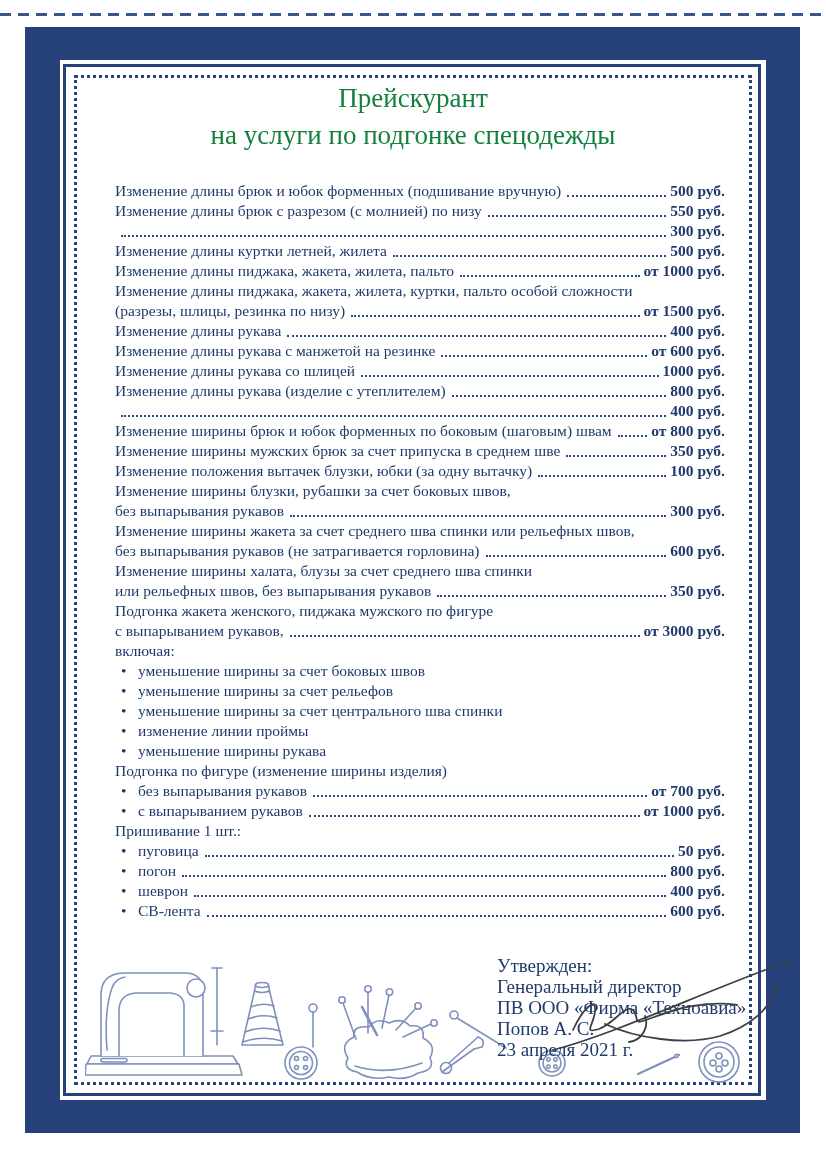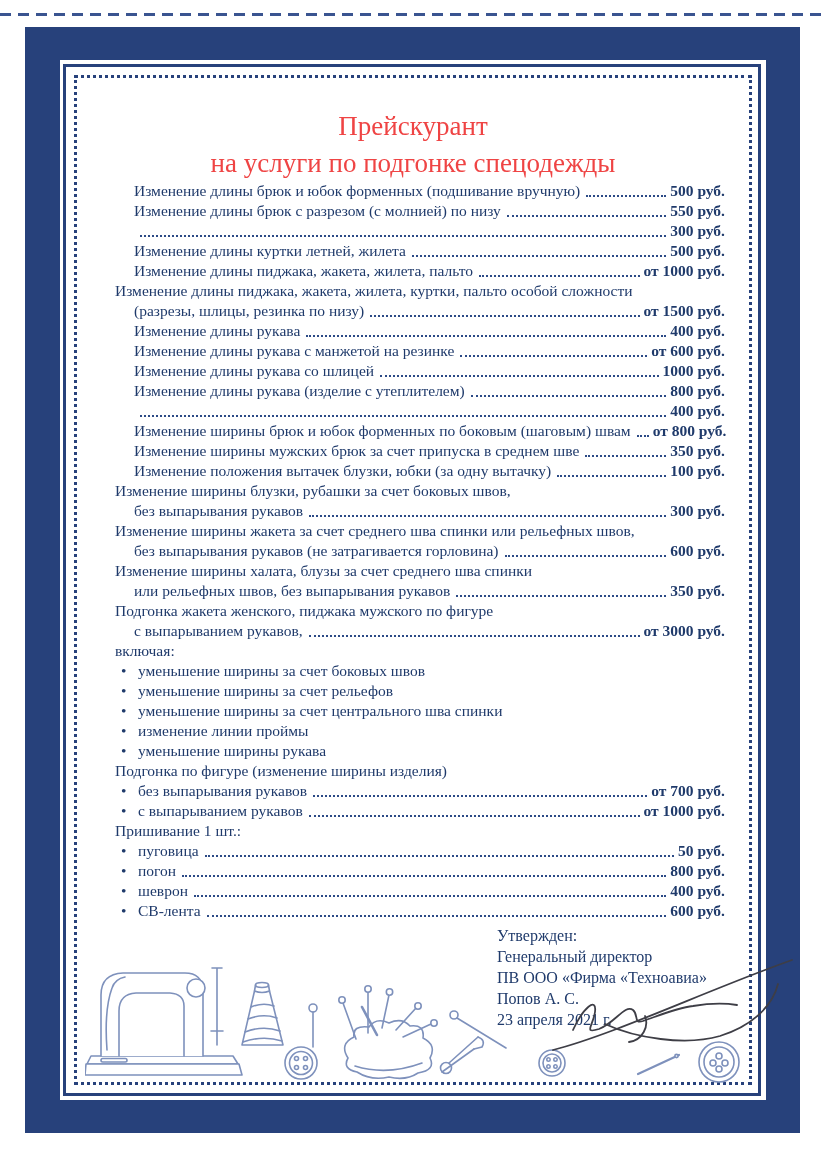--- a/index.html
+++ b/index.html
@@ -6,33 +6,33 @@
   body{
     width:826px;height:1169px;position:relative;overflow:hidden;background:#ffffff;
     font-family:"Liberation Serif","DejaVu Serif",serif;color:#1f3a6b;
   }
   .top-dash{position:absolute;left:0;top:13px;width:826px;height:3px;
     background:repeating-linear-gradient(90deg,#3a5490 0 11px,transparent 11px 18px);}
   .band{position:absolute;left:25px;top:27px;width:775px;height:1106px;background:#27417b;}
   .inner{position:absolute;left:60px;top:60px;width:706px;height:1040px;background:#fff;}
   .frame-solid{position:absolute;left:63px;top:64px;width:692px;height:1026px;border:3px solid #27417b;}
   .frame-dotted{position:absolute;left:74px;top:75px;width:672px;height:1004px;border:3px dotted #27417b;}
-  .title{position:absolute;left:108px;top:108px;width:610px;text-align:center;
-    font-size:27px;line-height:37px;color:#ef4444;}
+  .title{position:absolute;left:108px;top:80px;width:610px;text-align:center;
+    font-size:27px;line-height:37px;color:#15803d;}
   .list{position:absolute;left:115px;top:181px;width:610px;font-size:15.5px;line-height:20px;}
   .entry{margin:0;}
   .pre-line{line-height:20px;}
-  .row{display:flex;align-items:flex-end;line-height:20px;margin-left:19px;}
+  .row{display:flex;align-items:flex-end;line-height:20px;}
   .desc{white-space:nowrap;}
   .leader{flex:1 1 auto;min-width:12px;border-bottom:2px dotted #2c4a86;margin:0 4px 4px 6px;}
   .price{font-weight:bold;white-space:nowrap;}
   .bullet-row{position:relative;padding-left:23px;line-height:20px;}
   .bullet-row.priced{display:flex;align-items:flex-end;}
   .bullet-row::before{content:"\2022";position:absolute;left:6px;top:0;color:#1f3a6b;}
-  .sig-block{position:absolute;left:497px;top:925px;font-size:16px;line-height:21px;}
+  .sig-block{position:absolute;left:497px;top:955px;font-size:19px;line-height:21px;}
   .signature-svg{position:absolute;left:545px;top:946px;}
   .decor-svg{position:absolute;left:85px;top:955px;}
 </style>
 </head>
 <body>
 
 <div class="top-dash"></div>
 <div class="band"></div>
 <div class="inner"></div>
 <div class="frame-solid"></div>

